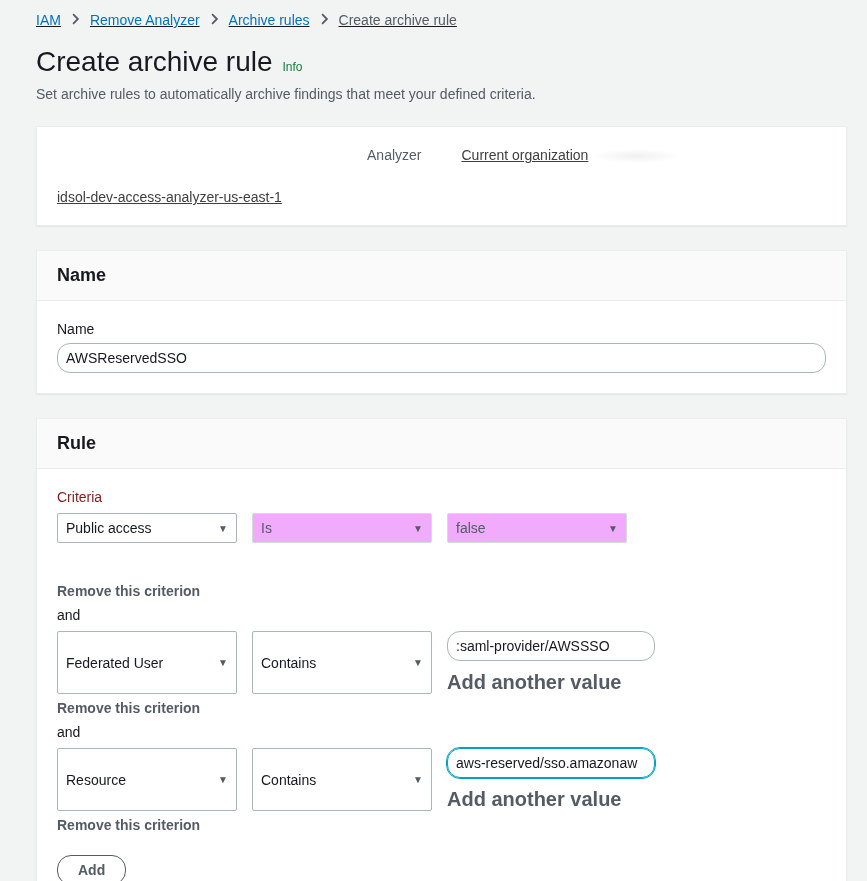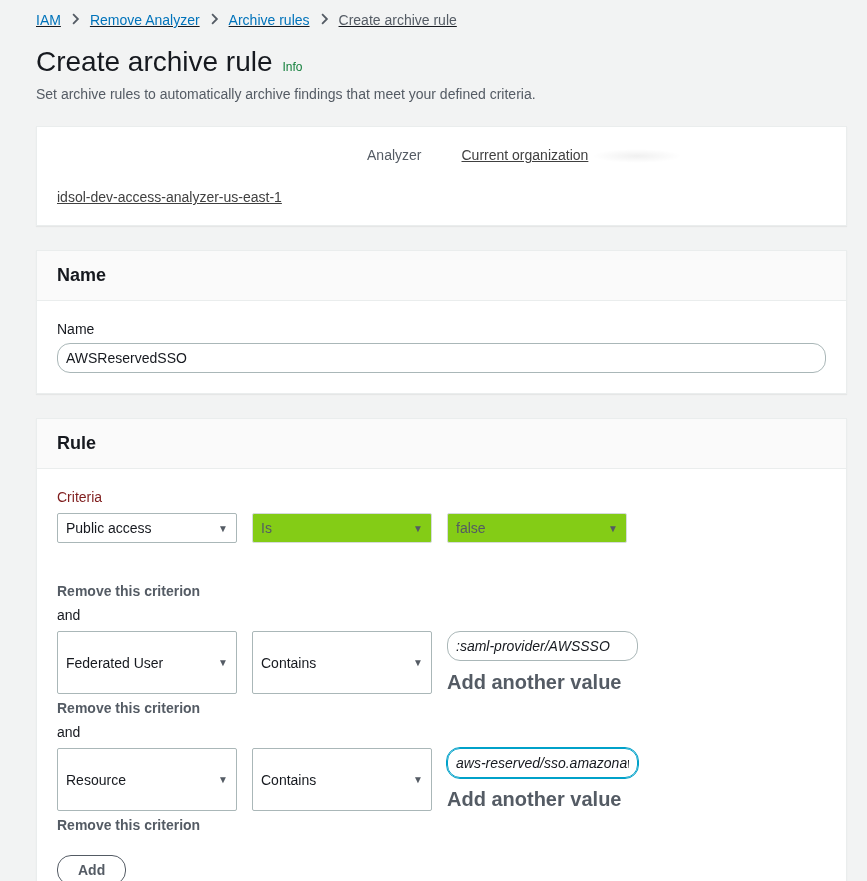--- a/index.html
+++ b/index.html
@@ -135,32 +135,31 @@
     border-radius: 2px;
     padding: 6px 8px;
     font-size: 14px;
     background: #fff;
     display: flex;
     align-items: center;
     justify-content: space-between;
     cursor: pointer;
   }
   .select.disabled {
-    background: #84cc16;
+    background: #f0abfc;
     color: #545b64;
     border-color: #d5dbdb;
     cursor: default;
   }
   .select .tri {
     font-size: 10px;
     color: #545b64;
   }
   .val-input {
-    width: 191px;
-    font-style: italic;
+    width: 208px;
   }
   .remove-link {
     color: #545b64;
     font-weight: 700;
     font-size: 14px;
     margin: 40px 0 8px 0;
     cursor: pointer;
   }
   .and-label {
     color: #16191f;

